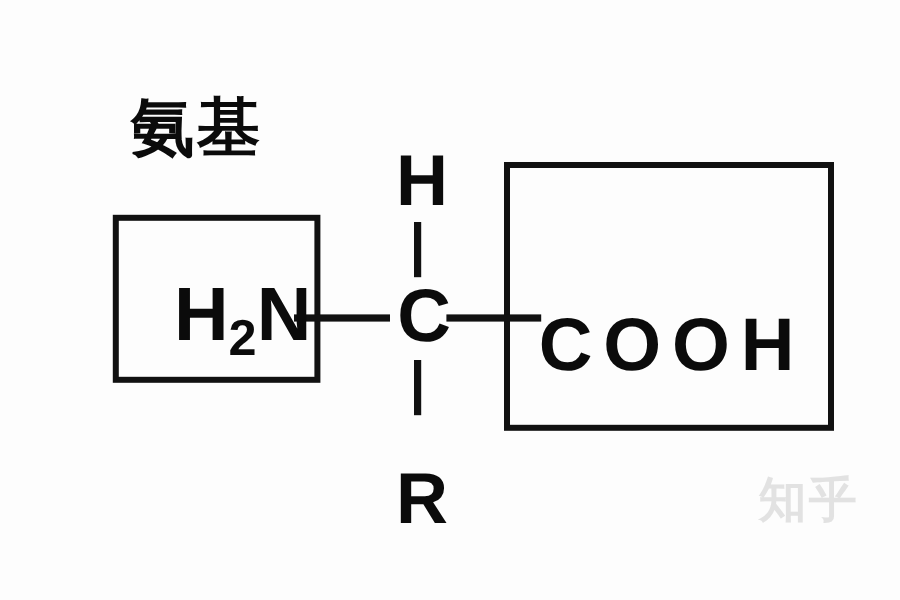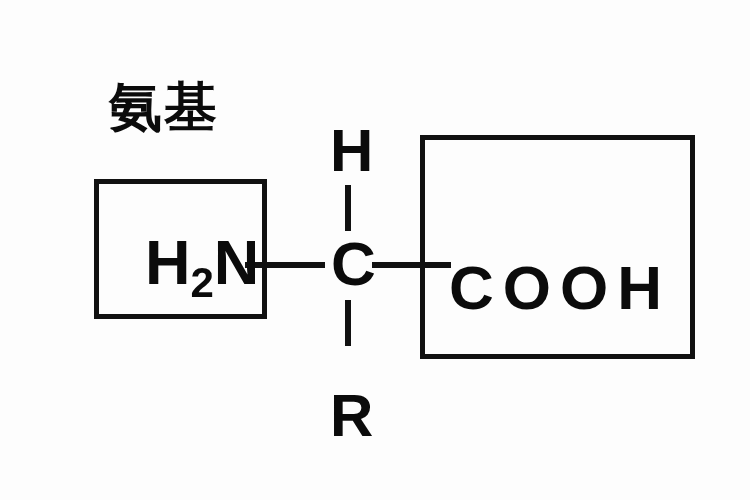--- a/index.html
+++ b/index.html
@@ -159,14 +159,15 @@
   <div class="formula" id="amino-formula"><span>H</span><span class="sub">2</span><span>N</span></div>
 
   <div class="formula" id="carboxyl-formula">COOH</div>
 
   <div class="formula" id="h-atom">H</div>
 
   <div class="formula" id="c-atom">C</div>
 
   <div class="formula" id="r-atom">R</div>
 
+  <div id="watermark">知乎</div>
 
 </div>
 
 </body></html>

